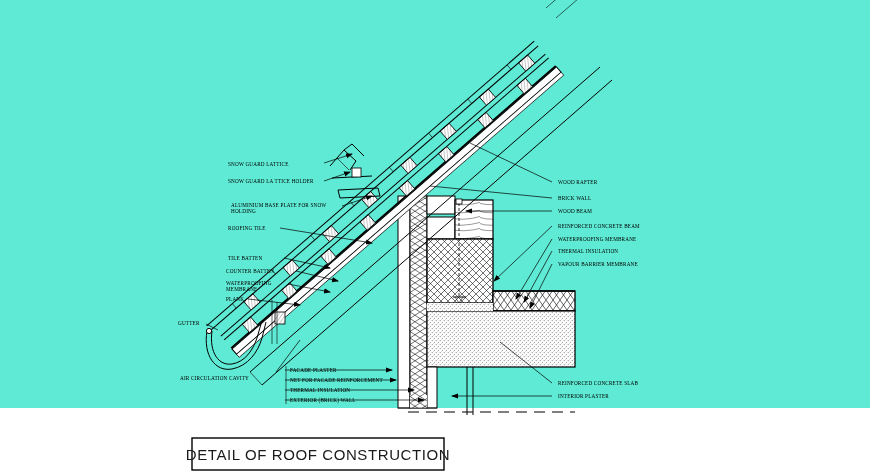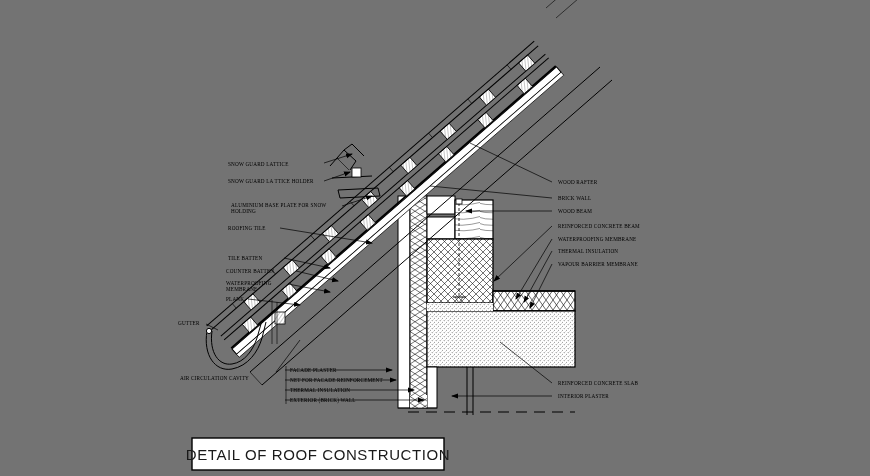--- a/index.html
+++ b/index.html
@@ -1,18 +1,18 @@
 <!DOCTYPE html>
 <html><head>
 <meta charset="utf-8">
 <style>
   html,body{margin:0;padding:0;background:#ffffff;}
   body{width:870px;height:476px;overflow:hidden;
        font-family:"Liberation Serif", serif;color:#000;}
-  #sheet{position:relative;width:870px;height:476px;background:#737373;}
+  #sheet{position:relative;width:870px;height:408px;background:#5eead4;}
   svg{display:block;}
   .lbl{font-family:"Liberation Serif", serif;font-size:5.2px;
        letter-spacing:.18px;fill:#000;}
   .title-txt{font-family:"Liberation Sans", sans-serif;font-size:15px;
        letter-spacing:.6px;fill:#1a1a1a;}
   .ln{stroke:#000;fill:none;}
   .thin{stroke-width:.6;}
   .med{stroke-width:1;}
   .thick{stroke-width:1.6;}
   .lead{stroke:#000;stroke-width:.7;fill:none;}

